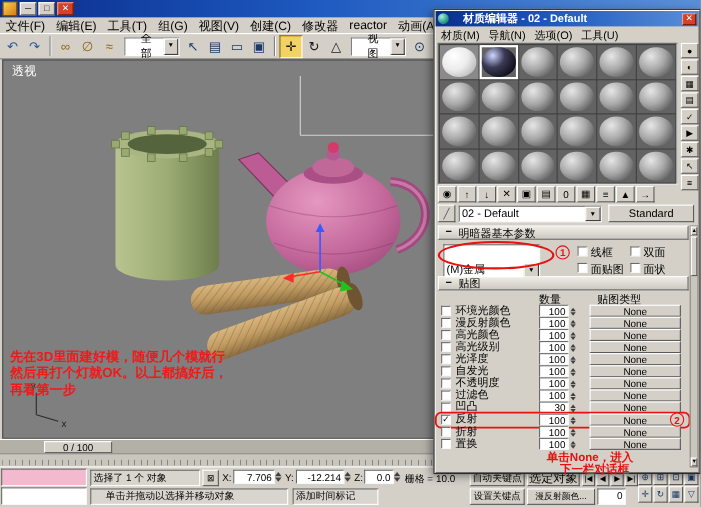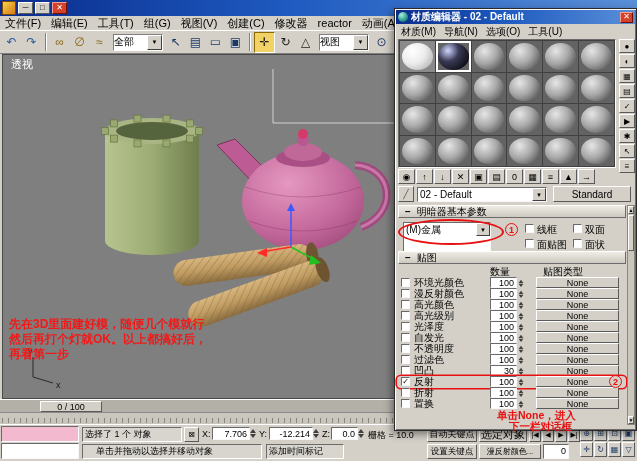--- a/index.html
+++ b/index.html
@@ -25,21 +25,21 @@
   .menu-item.small{font-size:10px;padding:0 4px}
 
   
   .toolbar{left:0;top:30px;width:637px;height:24px;background:#d4d0c8;border-top:1px solid #fff;
            border-bottom:1px solid #808080;display:flex;align-items:center;padding-left:2px;box-sizing:border-box;overflow:hidden}
   .tbtn{width:19px;height:19px;display:flex;align-items:center;justify-content:center;flex:none;margin-right:1px}
   .tbtn .glyph{font-size:12px}
   .tbtn.active{background:#f2d264;border:1px solid;border-color:#8a6a00 #fff #fff #8a6a00}
   .tsep{width:1px;height:18px;background:#808080;border-right:1px solid #fff;margin:0 3px;flex:none}
   .tsel{height:17px;background:#fff;border:1px solid;border-color:#808080 #fff #fff #808080;display:flex;
-        align-items:center;font-size:10px;padding-left:0;margin:0 3px;flex:none;box-sizing:border-box;justify-content:space-between}
+        align-items:center;font-size:10px;padding-left:14px;margin:0 3px;flex:none;box-sizing:border-box;justify-content:space-between}
   .tsel-arrow{width:13px;height:13px;background:#d4d0c8;border:1px solid;border-color:#fff #404040 #404040 #fff;
               font-size:6px;display:flex;align-items:center;justify-content:center;margin-left:3px}
 
   
   .viewport{left:2px;top:54px;width:633px;height:345px;background:#7f7f7f;border:1px solid #4a4a4a;box-sizing:border-box;overflow:hidden}
   .vp-label{left:8px;top:2px;color:#fff;font-size:11px}
   .vp-annot{left:6px;top:262px;color:#f31818;font-weight:bold;font-size:12px;line-height:15px;white-space:nowrap}
 
   
   .timeline{left:0;top:399px;width:535px;height:13px;background:#b3b0a8;border-top:1px solid #fff;box-sizing:border-box}
@@ -58,21 +58,21 @@
   .spincol{display:flex;flex-direction:column;justify-content:center}
   .pbtn{width:12px;height:15px;font-size:7px;display:flex;align-items:center;justify-content:center;margin-right:1px;flex:none}
   .navbtn{width:13px;height:15px;font-size:8px;display:flex;align-items:center;justify-content:center;margin:0 1px 1px 0;flex:none;color:#1a3a6a}
 
   
   .mated{left:394px;top:8px;width:243px;height:423px;background:#d4d0c8;border:1px solid #2a2a2a;
          box-shadow:-2px 3px 8px rgba(0,0,0,.45),inset 1px 1px 0 #fff,inset -1px -1px 0 #6a6a6a;box-sizing:border-box;z-index:20}
   .mtitlebar{left:1px;top:1px;width:239px;height:14px;background:linear-gradient(90deg,#0a2c8c,#1e5ac0 45%,#5a8fd8);
              display:flex;align-items:center;padding:0 2px;box-sizing:border-box}
   .micon{width:10px;height:10px;border-radius:50%;background:radial-gradient(circle at 35% 30%,#aaeedd,#2a9a8a 60%,#14554c);flex:none}
-  .mttext{font-weight:bold;font-size:10px;color:#fff;margin-left:3px;white-space:nowrap;overflow:hidden;flex:1}
+  .mttext{font-weight:bold;font-size:10px;color:#fff;margin-left:13px;white-space:nowrap;overflow:hidden;flex:1}
   .mmenu{left:2px;top:16px;width:238px;height:13px;display:flex;align-items:center}
   .mslots{left:3px;top:30px;width:218px;height:129px;background:#404040;border:1px solid;border-color:#6a6a6a #fff #fff #6a6a6a;
           display:grid;grid-template-columns:repeat(6,1fr);grid-template-rows:repeat(4,1fr);gap:1px;padding:1px;box-sizing:border-box}
   .slot{background:#636363;position:relative}
   .slot .ball{position:absolute;inset:2px;border-radius:50%;background:radial-gradient(circle at 35% 30%,#e6e6e6,#a8a8a8 45%,#4e4e4e 90%)}
   .slot.light{background:#8a8a8a}
   .slot.light .ball{background:radial-gradient(circle at 35% 30%,#ffffff,#ececec 45%,#b0b0b0 90%)}
   .slot.dark .ball{background:radial-gradient(circle at 32% 28%,#cfd6ff 0%,#3a3a55 38%,#05050c 88%)}
   .slot.active{outline:2px solid #fff;outline-offset:-2px}
   .mvtools{left:224px;top:30px;width:16px;display:flex;flex-direction:column}
@@ -558,21 +558,21 @@
       <span class="ddtext">02 - Default</span>
       <span class="ddarrow">▼</span>
     </div>
     <div class="abs raised cc" style="left:158px;top:177px;width:78px;height:16px;font-size:10px">Standard</div>
 
     <div class="abs rollout" style="top:196px">
       <span class="collapse">−</span>
       <span>明暗器基本参数</span>
     </div>
 
-    <div class="abs inset" style="left:8px;top:213px;width:88px;height:31px;display:flex;align-items:flex-start">
+    <div class="abs inset" style="left:8px;top:213px;width:88px;height:31px;display:flex;align-items:flex-end">
       <span class="ddtext">(M)金属</span>
       <span class="ddarrow">▼</span>
     </div>
     <div class="abs red-ellipse" style="left:3px;top:210px;width:102px;height:22px"></div>
     <div class="abs circnum" style="left:110px;top:214px">1</div>
 
     <div class="abs cbx" style="left:130px;top:215px"></div>
     <span class="abs cblabel" style="left:142px;top:214px">线框</span>
     <div class="abs cbx" style="left:178px;top:215px"></div>
     <span class="abs cblabel" style="left:190px;top:214px">双面</span>

